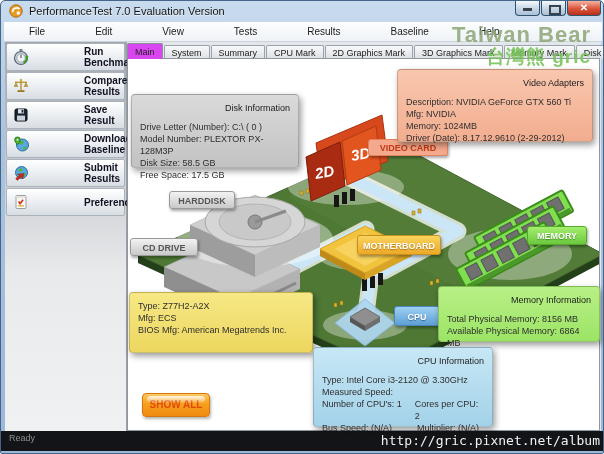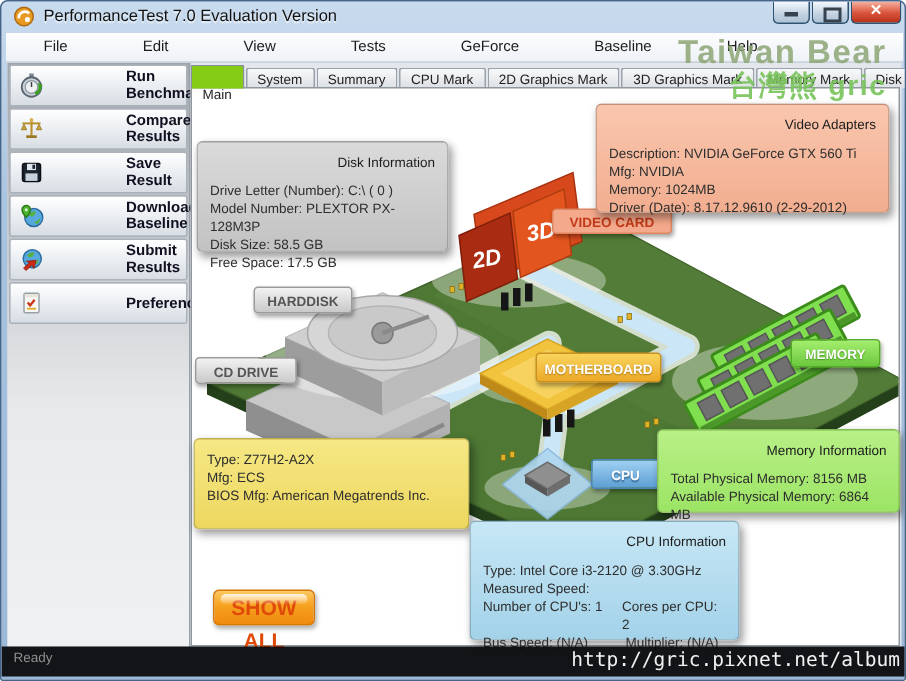--- a/index.html
+++ b/index.html
@@ -34,21 +34,21 @@
             background:linear-gradient(#ffffff,#e9edf1 55%,#d8dde3);
             border:1px solid #aab2bb;border-radius:2px;box-sizing:border-box;
             display:flex;align-items:center;gap:6px;padding-left:5px;}
   .side-btn .lbl{font-size:10px;font-weight:bold;color:#101020;margin-left:48px;}
   .side-btn svg{flex:0 0 18px;}
   
   #tabrow{position:absolute;left:122px;top:1px;display:flex;align-items:flex-end;height:16px;}
   .tab{font-size:9px;color:#222;background:linear-gradient(#f8f9fa,#dcdfe3);
        border:1px solid #9aa2ac;border-bottom:none;border-radius:2px 2px 0 0;
        padding:2px 7px 1px 7px;margin-right:1px;height:14px;box-sizing:border-box;white-space:nowrap;}
-  .tab.active{background:#84cc16;height:16px;padding-top:14px;border-color:#88929e;position:relative;z-index:3;}
+  .tab.active{background:#d946ef;height:16px;padding-top:3px;border-color:#88929e;position:relative;z-index:3;}
   
   #canvas{position:absolute;left:122px;top:16px;width:473px;height:373px;background:#fff;
           border:1px solid #90979e;box-sizing:border-box;}
   #diagram{position:absolute;left:0;top:0;}
   
   .clabel{position:absolute;z-index:3;font-size:9px;font-weight:bold;text-align:center;
           border-radius:3px;box-shadow:1px 2px 3px rgba(0,0,0,.35);box-sizing:border-box;}
   #lbl-harddisk{left:168px;top:190px;width:66px;height:18px;line-height:18px;
     background:linear-gradient(#f2f2f2,#c9c9c9);border:1px solid #9a9a9a;color:#555;}
   #lbl-cddrive{left:129px;top:237px;width:68px;height:18px;line-height:18px;
@@ -68,21 +68,21 @@
   #box-disk{left:130px;top:93px;width:168px;height:74px;background:linear-gradient(#dadada,#c2c2c2);}
   #box-video{left:396px;top:68px;width:196px;height:73px;background:linear-gradient(#f9c7ae,#f2ad8f);}
   #box-mobo{left:128px;top:291px;width:184px;height:61px;background:linear-gradient(#f6e885,#edd75f);}
   #box-memory{left:437px;top:285px;width:162px;height:56px;background:linear-gradient(#b8f087,#9ce465);}
   #box-cpu{left:312px;top:346px;width:180px;height:80px;background:linear-gradient(#c7e7f5,#a3d2e9);}
   .cpu-cols{display:flex;}
   .cpu-cols span:first-child{width:95px;}
   
   #show-all{position:absolute;left:141px;top:392px;width:68px;height:24px;z-index:4;
             background:linear-gradient(#fcca62,#f7a01e 45%,#ef8a10);border:1px solid #d4780a;
-            border-radius:4px;color:#e04a08;font-size:14px;font-weight:bold;text-align:center;
+            border-radius:4px;color:#e04a08;font-size:10px;font-weight:bold;text-align:center;
             line-height:22px;box-sizing:border-box;box-shadow:1px 2px 3px rgba(0,0,0,.3);}
   #show-all::before{content:"";position:absolute;left:4px;top:2px;right:4px;height:7px;
             background:linear-gradient(rgba(255,255,255,.85),rgba(255,255,255,.05));border-radius:4px;}
   
   #wm1{position:absolute;right:12px;top:21px;z-index:6;font-size:22px;font-weight:bold;
        color:rgba(140,165,115,.85);letter-spacing:1px;}
   #wm2{position:absolute;right:12px;top:43px;z-index:6;font-size:19px;font-weight:bold;
        color:rgba(120,195,90,.9);letter-spacing:1px;}
   #wm-band{position:absolute;left:0;top:430px;width:604px;height:20px;z-index:7;
            background:rgba(8,8,8,.93);}
@@ -109,21 +109,21 @@
         <i></i>
       </div>
     <div id="btn-close" class="winbtn"><span>✕</span></div>
   </div>
 
   <div id="menubar">
     <span class="menu-item">File</span>
     <span class="menu-item">Edit</span>
     <span class="menu-item">View</span>
     <span class="menu-item">Tests</span>
-    <span class="menu-item">GeForce</span>
+    <span class="menu-item">Results</span>
     <span class="menu-item">Baseline</span>
     <span class="menu-item">Help</span>
   </div>
 
   <div id="client">
 
     <div id="sidebar">
       <div class="side-btn">
         <svg width="18" height="18" viewBox="0 0 18 18">
           <rect x="7.5" y="1" width="3" height="2.4" fill="#7a8590"></rect>

